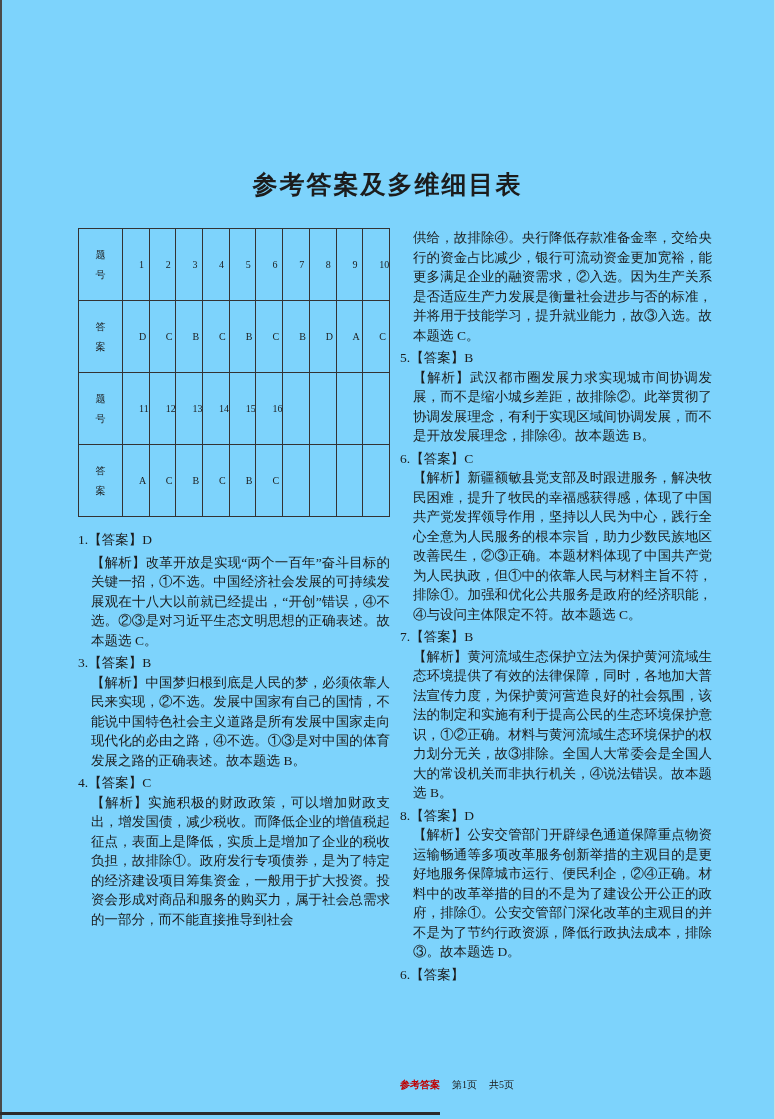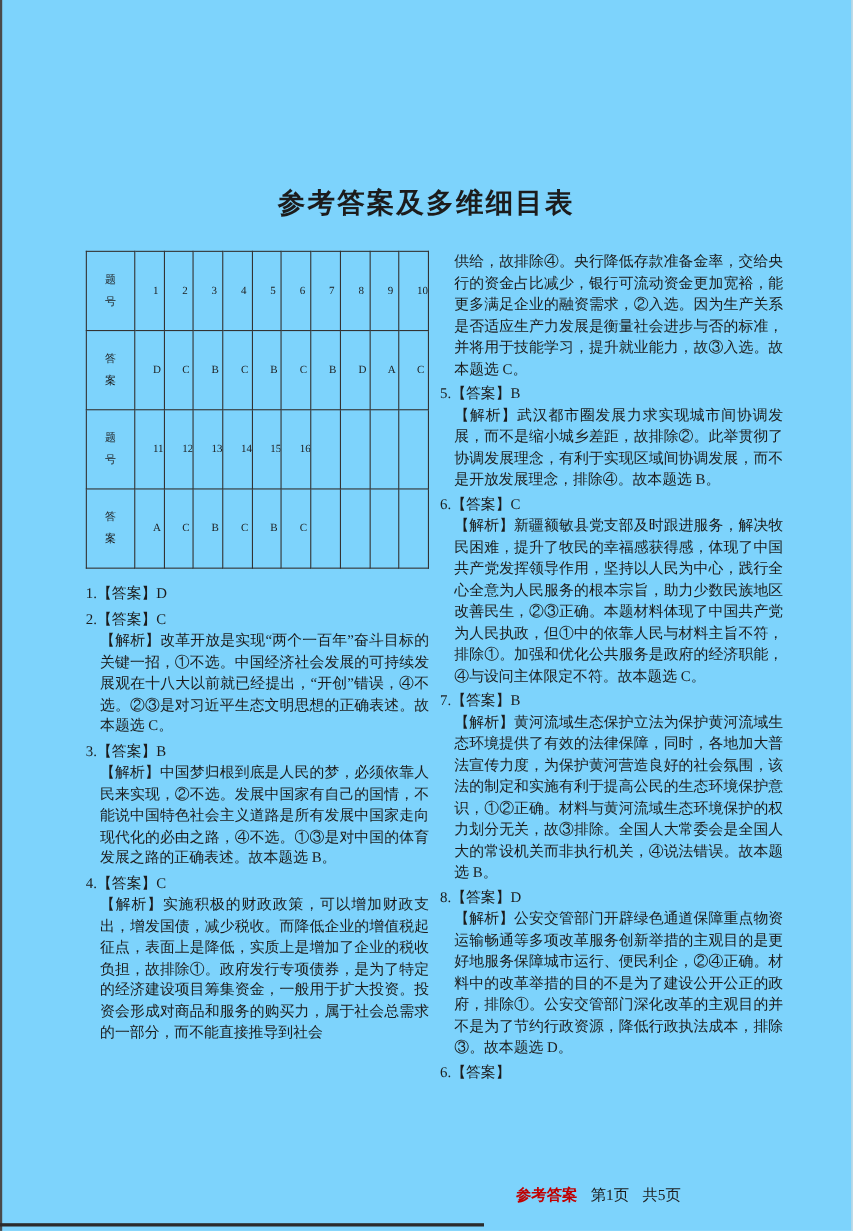--- a/index.html
+++ b/index.html
@@ -38,22 +38,22 @@
     font-size: 10px; padding: 16px; overflow: hidden;
   }
   .answer-table td.hd { width: 44px; }
 
   .item { margin-bottom: 3px; }
   .ans  { margin-top: 1px; font-family: Liberation Serif, serif; }
   .expl { margin-left: 13px; }
   .cont { margin-left: 13px; margin-bottom: 3px; }
 
   .footer {
-    position: absolute; top: 1078px; left: 388px; width: 312px;
-    text-align: center; font-size: 14px; white-space: nowrap;
+    position: absolute; top: 1078px; left: 400px; width: 312px;
+    font-size: 10px; white-space: nowrap;
   }
   .footer-label { color: #c00000; font-weight: 700; margin-right: 12px; }
   .footer-page  { margin-right: 12px; }
 </style>
 </head>
 <body>
 
 <div class="page">
   <div class="edge-left"></div>
   <div class="edge-bottom"></div>
@@ -119,21 +119,20 @@
             <td></td>
             <td></td>
           </tr>
         </tbody>
       </table>
 
       <div class="item">
         <p class="ans">1.【答案】D</p>
       </div>
       <div class="item">
-        <p class="ans">2.【答案】C</p>
         <p class="expl">【解析】改革开放是实现“两个一百年”奋斗目标的关键一招，①不选。中国经济社会发展的可持续发展观在十八大以前就已经提出，“开创”错误，④不选。②③是对习近平生态文明思想的正确表述。故本题选 C。</p>
       </div>
       <div class="item">
         <p class="ans">3.【答案】B</p>
         <p class="expl">【解析】中国梦归根到底是人民的梦，必须依靠人民来实现，②不选。发展中国家有自己的国情，不能说中国特色社会主义道路是所有发展中国家走向现代化的必由之路，④不选。①③是对中国的体育发展之路的正确表述。故本题选 B。</p>
       </div>
       <div class="item">
         <p class="ans">4.【答案】C</p>
         <p class="expl">【解析】实施积极的财政政策，可以增加财政支出，增发国债，减少税收。而降低企业的增值税起征点，表面上是降低，实质上是增加了企业的税收负担，故排除①。政府发行专项债券，是为了特定的经济建设项目筹集资金，一般用于扩大投资。投资会形成对商品和服务的购买力，属于社会总需求的一部分，而不能直接推导到社会</p>
       </div>

